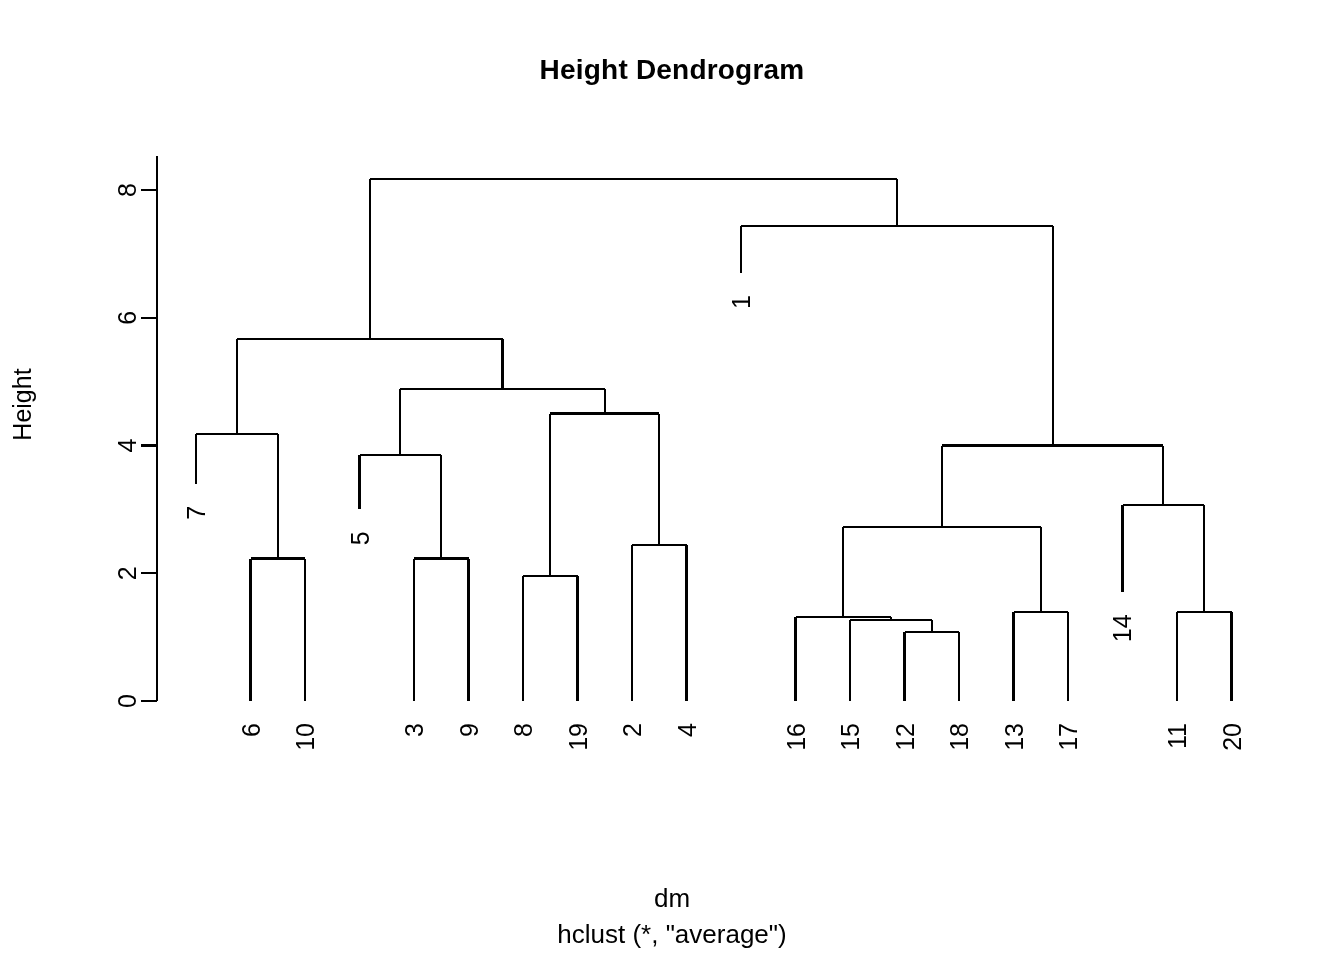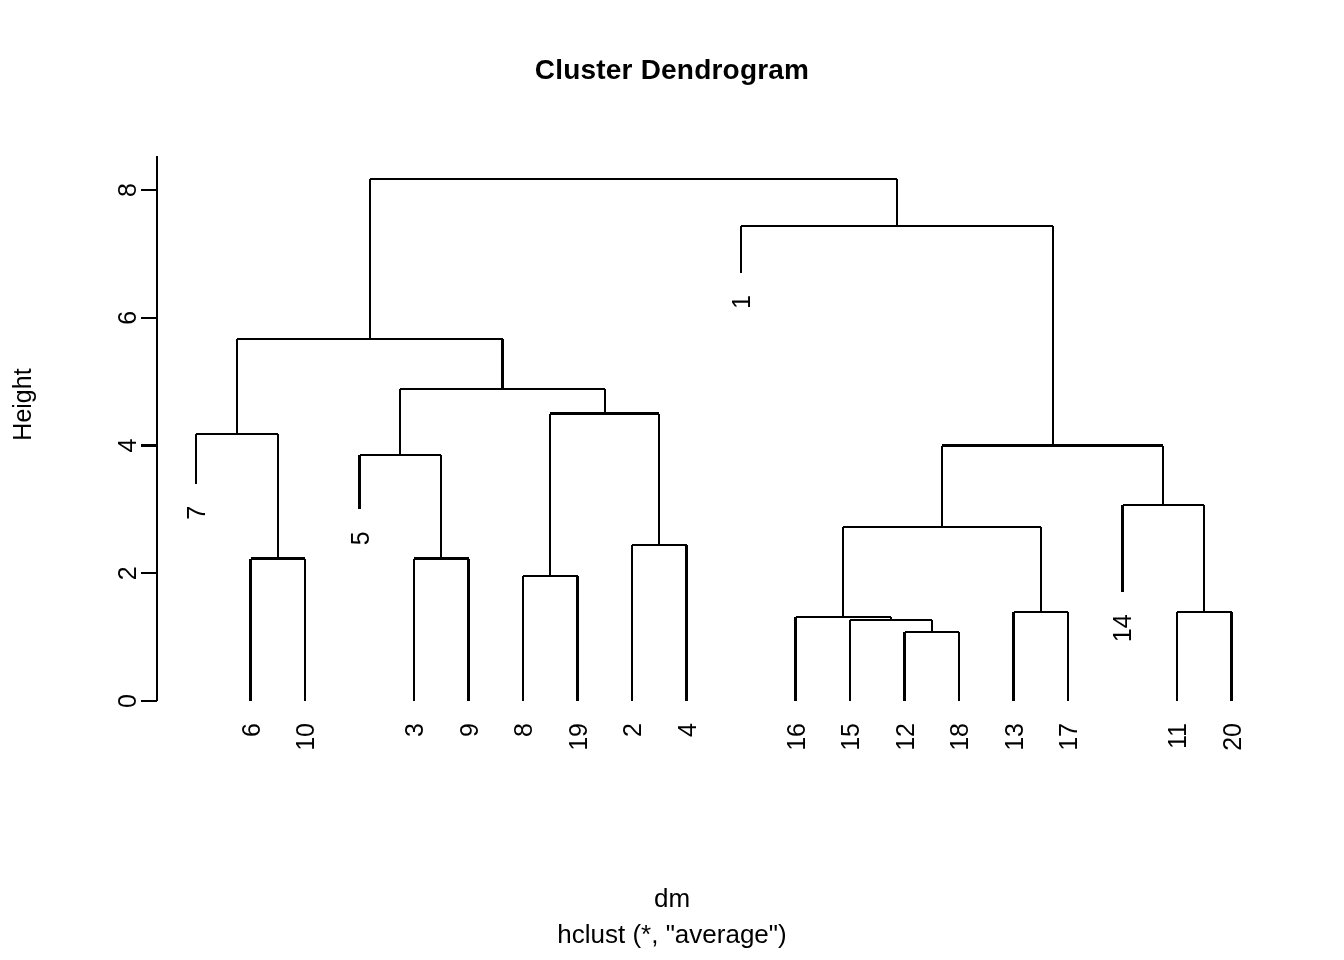--- a/index.html
+++ b/index.html
@@ -69,21 +69,21 @@
     font-size: 25px;
     font-family: "Liberation Sans", sans-serif;
     fill: #000000;
   }
 </style>
 </head>
 <body>
 
 <div id="plot-root">
 
-  <div id="plot-title">Cluster Dendrogram</div>
+  <div id="plot-title">Height Dendrogram</div>
 
   <div id="y-axis-label">Height</div>
 
   <svg id="dendro-svg" width="1344" height="960">
     <g id="axis-group">
         <line x1="157" y1="156" x2="157" y2="701" stroke="#000000" stroke-width="2.2" shape-rendering="crispEdges"></line>
         <line x1="141" y1="701" x2="157" y2="701" stroke="#000000" stroke-width="2.2" shape-rendering="crispEdges"></line>
         <text class="tick-label" x="127" y="701" text-anchor="middle" dominant-baseline="central" transform="rotate(-90 127 701)">0</text>
         <line x1="141" y1="573.25" x2="157" y2="573.25" stroke="#000000" stroke-width="2.2" shape-rendering="crispEdges"></line>
         <text class="tick-label" x="127" y="573.25" text-anchor="middle" dominant-baseline="central" transform="rotate(-90 127 573.25)">2</text>

